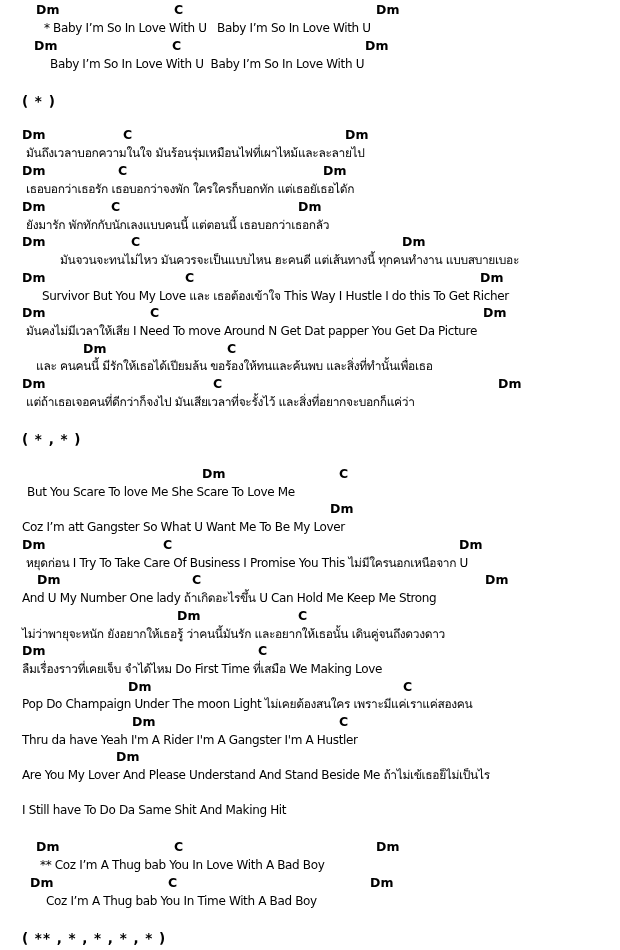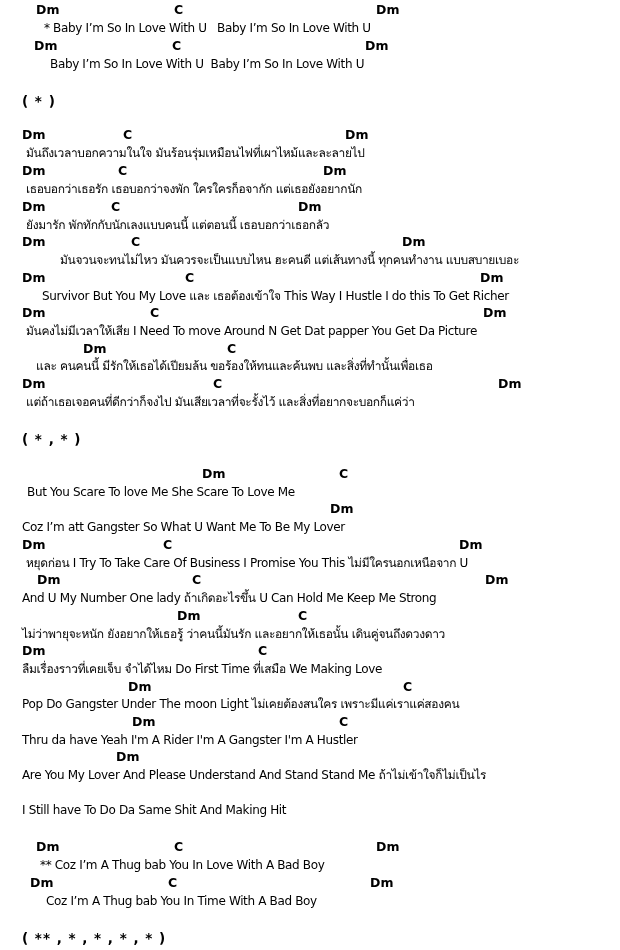--- a/index.html
+++ b/index.html
@@ -21,21 +21,21 @@
       <div class="row" style="top: 37px;"><span class="chord" style="left: 34px;">Dm</span><span class="chord" style="left: 172px;">C</span><span class="chord" style="left: 365px;">Dm</span></div>
       <div class="row" style="top: 55px;"><span class="lyric" style="left: 50px; text-align: right;">Baby I’m So In Love With U  Baby I’m So In Love With U</span></div>
     </div>
     <div>
       <div class="row" style="top: 92px;"><span class="marker" style="left: 22px;">( * )</span></div>
     </div>
     <div>
       <div class="row" style="top: 126px;"><span class="chord" style="left: 22px;">Dm</span><span class="chord" style="left: 123px;">C</span><span class="chord" style="left: 345px;">Dm</span></div>
       <div class="row" style="top: 144px;"><span class="lyric" style="left: 26px;">มันถึงเวลาบอกความในใจ มันร้อนรุ่มเหมือนไฟที่เผาไหม้และละลายไป</span></div>
       <div class="row" style="top: 162px;"><span class="chord" style="left: 22px;">Dm</span><span class="chord" style="left: 118px;">C</span><span class="chord" style="left: 323px;">Dm</span></div>
-      <div class="row" style="top: 180px;"><span class="lyric" style="left: 26px;">เธอบอกว่าเธอรัก เธอบอกว่าจงพัก ใครใครก็อจากัก แต่เธอยังอยากนัก</span></div>
+      <div class="row" style="top: 180px;"><span class="lyric" style="left: 26px;">เธอบอกว่าเธอรัก เธอบอกว่าจงพัก ใครใครก็บอกทัก แต่เธอยัเธอไดัก</span></div>
       <div class="row" style="top: 198px;"><span class="chord" style="left: 22px;">Dm</span><span class="chord" style="left: 111px;">C</span><span class="chord" style="left: 298px;">Dm</span></div>
       <div class="row" style="top: 216px;"><span class="lyric" style="left: 26px;">ยังมารัก พักทักกับนักเลงแบบคนนี้ แต่ตอนนี้ เธอบอกว่าเธอกลัว</span></div>
       <div class="row" style="top: 233px;"><span class="chord" style="left: 22px;">Dm</span><span class="chord" style="left: 131px;">C</span><span class="chord" style="left: 402px;">Dm</span></div>
       <div class="row" style="top: 251px; margin-left: 34px;"><span class="lyric" style="left: 26px;">มันจวนจะทนไม่ไหว มันควรจะเป็นแบบไหน ฮะคนดี แต่เส้นทางนี้ ทุกคนทำงาน แบบสบายเบอะ</span></div>
       <div class="row" style="top: 269px;"><span class="chord" style="left: 22px;">Dm</span><span class="chord" style="left: 185px;">C</span><span class="chord" style="left: 480px;">Dm</span></div>
       <div class="row" style="top: 287px; margin-left: 16px;"><span class="lyric" style="left: 26px;">Survivor But You My Love และ เธอต้องเข้าใจ This Way I Hustle I do this To Get Richer</span></div>
       <div class="row" style="top: 304px;"><span class="chord" style="left: 22px;">Dm</span><span class="chord" style="left: 150px;">C</span><span class="chord" style="left: 483px;">Dm</span></div>
       <div class="row" style="top: 322px;"><span class="lyric" style="left: 26px;">มันคงไม่มีเวลาให้เสีย I Need To move Around N Get Dat papper You Get Da Picture</span></div>
       <div class="row" style="top: 340px;"><span class="chord" style="left: 83px;">Dm</span><span class="chord" style="left: 227px;">C</span></div>
       <div class="row" style="top: 357px;"><span class="lyric" style="left: 36px;">และ คนคนนี้ มีรักให้เธอได้เปียมล้น ขอร้องให้ทนและค้นพบ และสิ่งที่ทำนั้นเพื่อเธอ</span></div>
@@ -52,25 +52,25 @@
       <div class="row" style="top: 518px;"><span class="lyric" style="left: 22px;">Coz I’m att Gangster So What U Want Me To Be My Lover</span></div>
       <div class="row" style="top: 536px;"><span class="chord" style="left: 22px;">Dm</span><span class="chord" style="left: 163px;">C</span><span class="chord" style="left: 459px;">Dm</span></div>
       <div class="row" style="top: 554px;"><span class="lyric" style="left: 26px;">หยุดก่อน I Try To Take Care Of Business I Promise You This ไม่มีใครนอกเหนือจาก U</span></div>
       <div class="row" style="top: 571px;"><span class="chord" style="left: 37px;">Dm</span><span class="chord" style="left: 192px;">C</span><span class="chord" style="left: 485px;">Dm</span></div>
       <div class="row" style="top: 589px;"><span class="lyric" style="left: 22px;">And U My Number One lady ถ้าเกิดอะไรขึ้น U Can Hold Me Keep Me Strong</span></div>
       <div class="row" style="top: 607px;"><span class="chord" style="left: 177px;">Dm</span><span class="chord" style="left: 298px;">C</span></div>
       <div class="row" style="top: 625px;"><span class="lyric" style="left: 22px;">ไม่ว่าพายุจะหนัก ยังอยากให้เธอรู้ ว่าคนนี้มันรัก และอยากให้เธอนั้น เดินคู่จนถึงดวงดาว</span></div>
       <div class="row" style="top: 642px;"><span class="chord" style="left: 22px;">Dm</span><span class="chord" style="left: 258px;">C</span></div>
       <div class="row" style="top: 660px;"><span class="lyric" style="left: 22px;">ลืมเรื่องราวที่เคยเจ็บ จำได้ไหม Do First Time ที่เสมือ We Making Love</span></div>
       <div class="row" style="top: 678px;"><span class="chord" style="left: 128px;">Dm</span><span class="chord" style="left: 403px;">C</span></div>
-      <div class="row" style="top: 695px;"><span class="lyric" style="left: 22px;">Pop Do Gangster Under The moon Light ไม่เคยต้องสนใคร เพราะมีแค่เราแค่สองคน</span></div>
+      <div class="row" style="top: 695px;"><span class="lyric" style="left: 22px;">Pop Do Champaign Under The moon Light ไม่เคยต้องสนใคร เพราะมีแค่เราแค่สองคน</span></div>
       <div class="row" style="top: 713px;"><span class="chord" style="left: 132px;">Dm</span><span class="chord" style="left: 339px;">C</span></div>
       <div class="row" style="top: 731px;"><span class="lyric" style="left: 22px;">Thru da have Yeah I'm A Rider I'm A Gangster I'm A Hustler</span></div>
       <div class="row" style="top: 748px;"><span class="chord" style="left: 116px;">Dm</span></div>
-      <div class="row" style="top: 766px;"><span class="lyric" style="left: 22px;">Are You My Lover And Please Understand And Stand Stand Me ถ้าไม่เข้าใจก็ไม่เป็นไร</span></div>
+      <div class="row" style="top: 766px;"><span class="lyric" style="left: 22px;">Are You My Lover And Please Understand And Stand Beside Me ถ้าไม่เข้เธอย็ไม่เป็นไร</span></div>
       <div class="row" style="top: 801px;"><span class="lyric" style="left: 22px;">I Still have To Do Da Same Shit And Making Hit</span></div>
     </div>
     <div>
       <div class="row" style="top: 838px;"><span class="chord" style="left: 36px;">Dm</span><span class="chord" style="left: 174px;">C</span><span class="chord" style="left: 376px;">Dm</span></div>
       <div class="row" style="top: 856px; padding-left: 16px;"><span class="lyric" style="left: 40px;">** Coz I’m A Thug bab You In Love With A Bad Boy</span></div>
       <div class="row" style="top: 874px;"><span class="chord" style="left: 30px;">Dm</span><span class="chord" style="left: 168px;">C</span><span class="chord" style="left: 370px;">Dm</span></div>
       <div class="row" style="top: 892px;"><span class="lyric" style="left: 46px;">Coz I’m A Thug bab You In Time With A Bad Boy</span></div>
     </div>
     <div>
       <div class="row" style="top: 929px;"><span class="marker" style="left: 22px;">( ** , * , * , * , * )</span></div>

